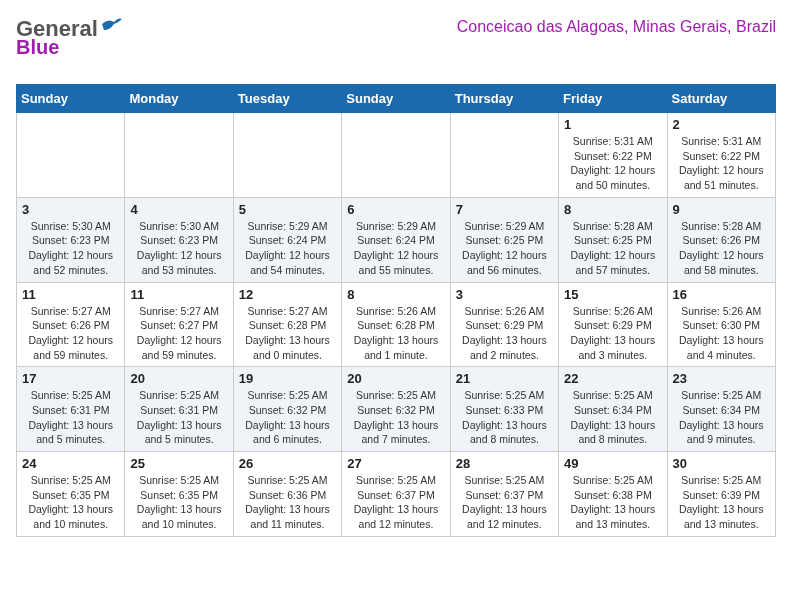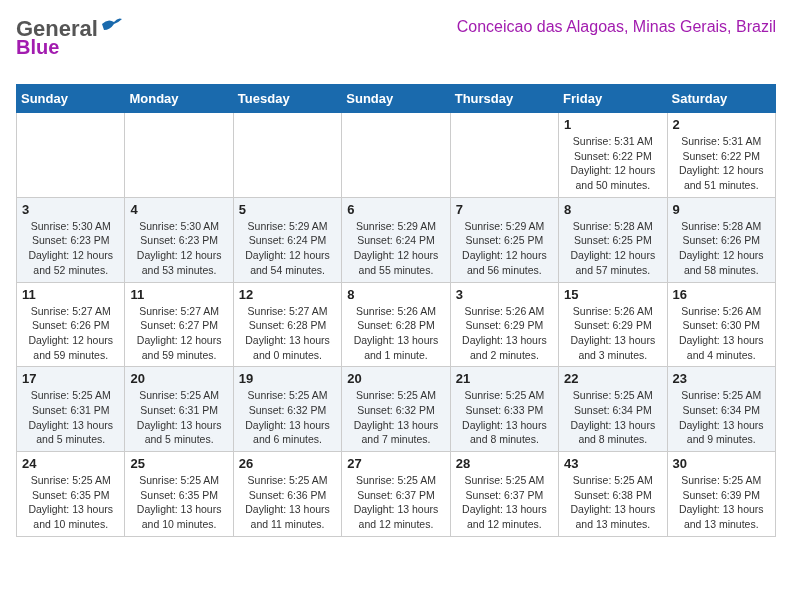--- a/index.html
+++ b/index.html
@@ -295,21 +295,21 @@
 Sunset: 6:37 PM
 Daylight: 13 hours and 12 minutes.</div>
         </td>
         <td>
           <span class="day-num">28</span>
           <div class="day-info" style="white-space: pre-line;">Sunrise: 5:25 AM
 Sunset: 6:37 PM
 Daylight: 13 hours and 12 minutes.</div>
         </td>
         <td>
-          <span class="day-num">43</span>
+          <span class="day-num">49</span>
           <div class="day-info" style="white-space: pre-line;">Sunrise: 5:25 AM
 Sunset: 6:38 PM
 Daylight: 13 hours and 13 minutes.</div>
         </td>
         <td>
           <span class="day-num">30</span>
           <div class="day-info" style="white-space: pre-line;">Sunrise: 5:25 AM
 Sunset: 6:39 PM
 Daylight: 13 hours and 13 minutes.</div>
         </td>

